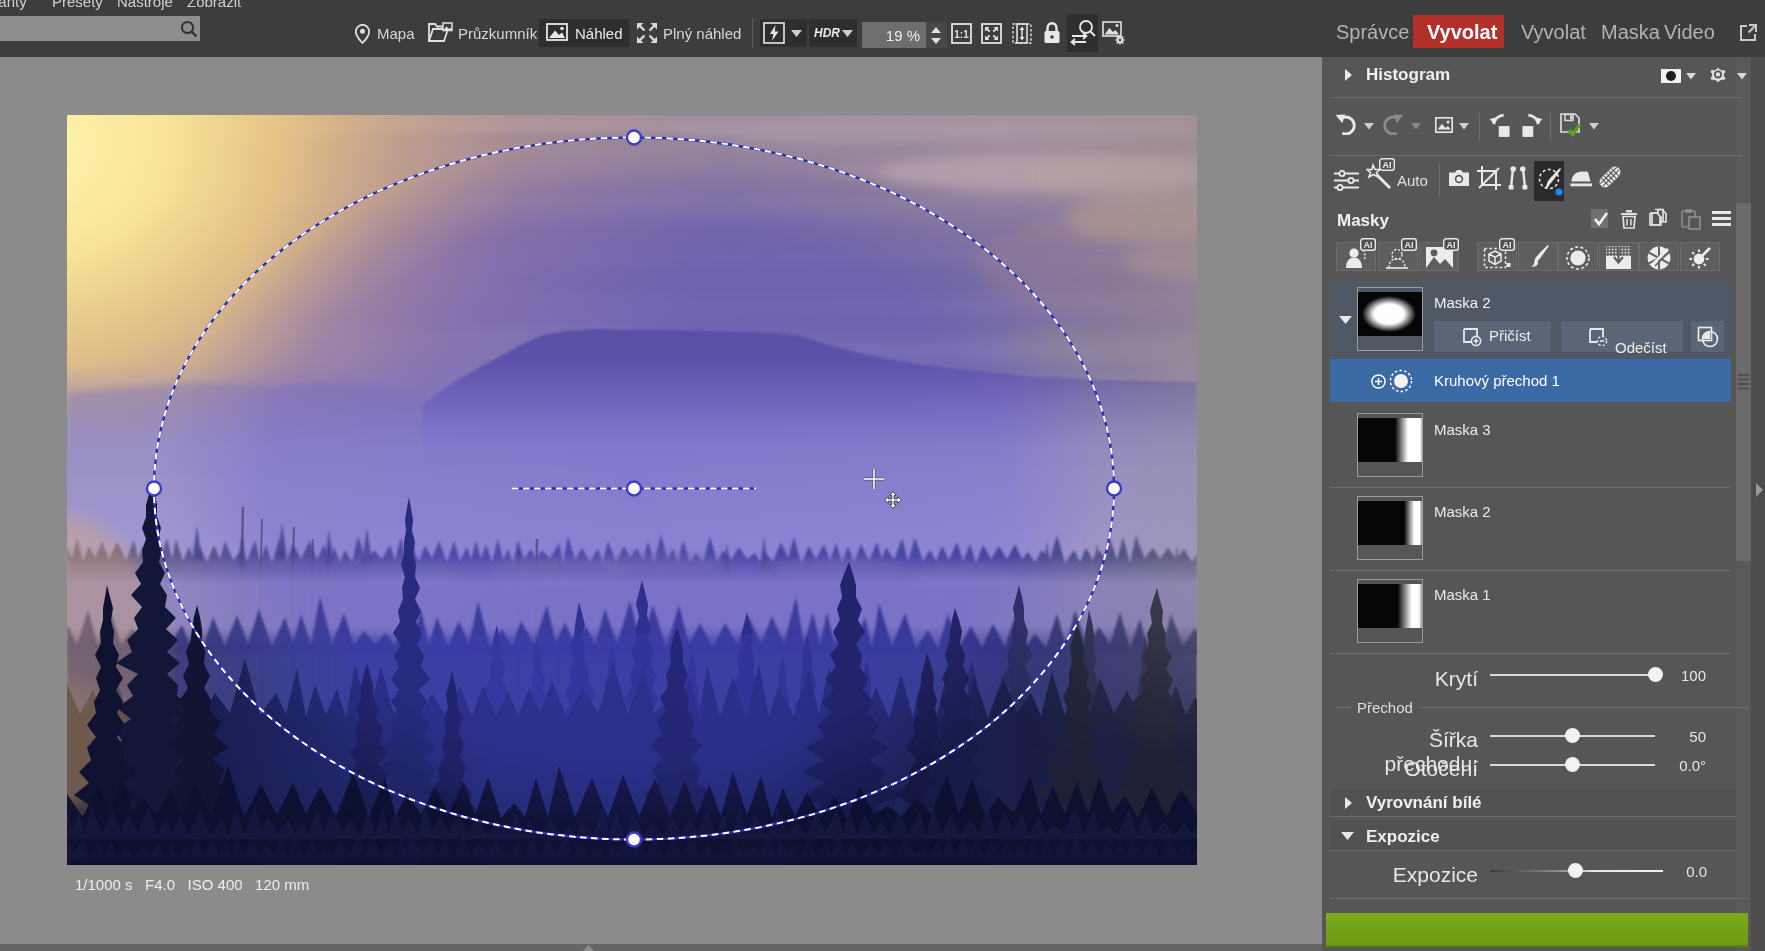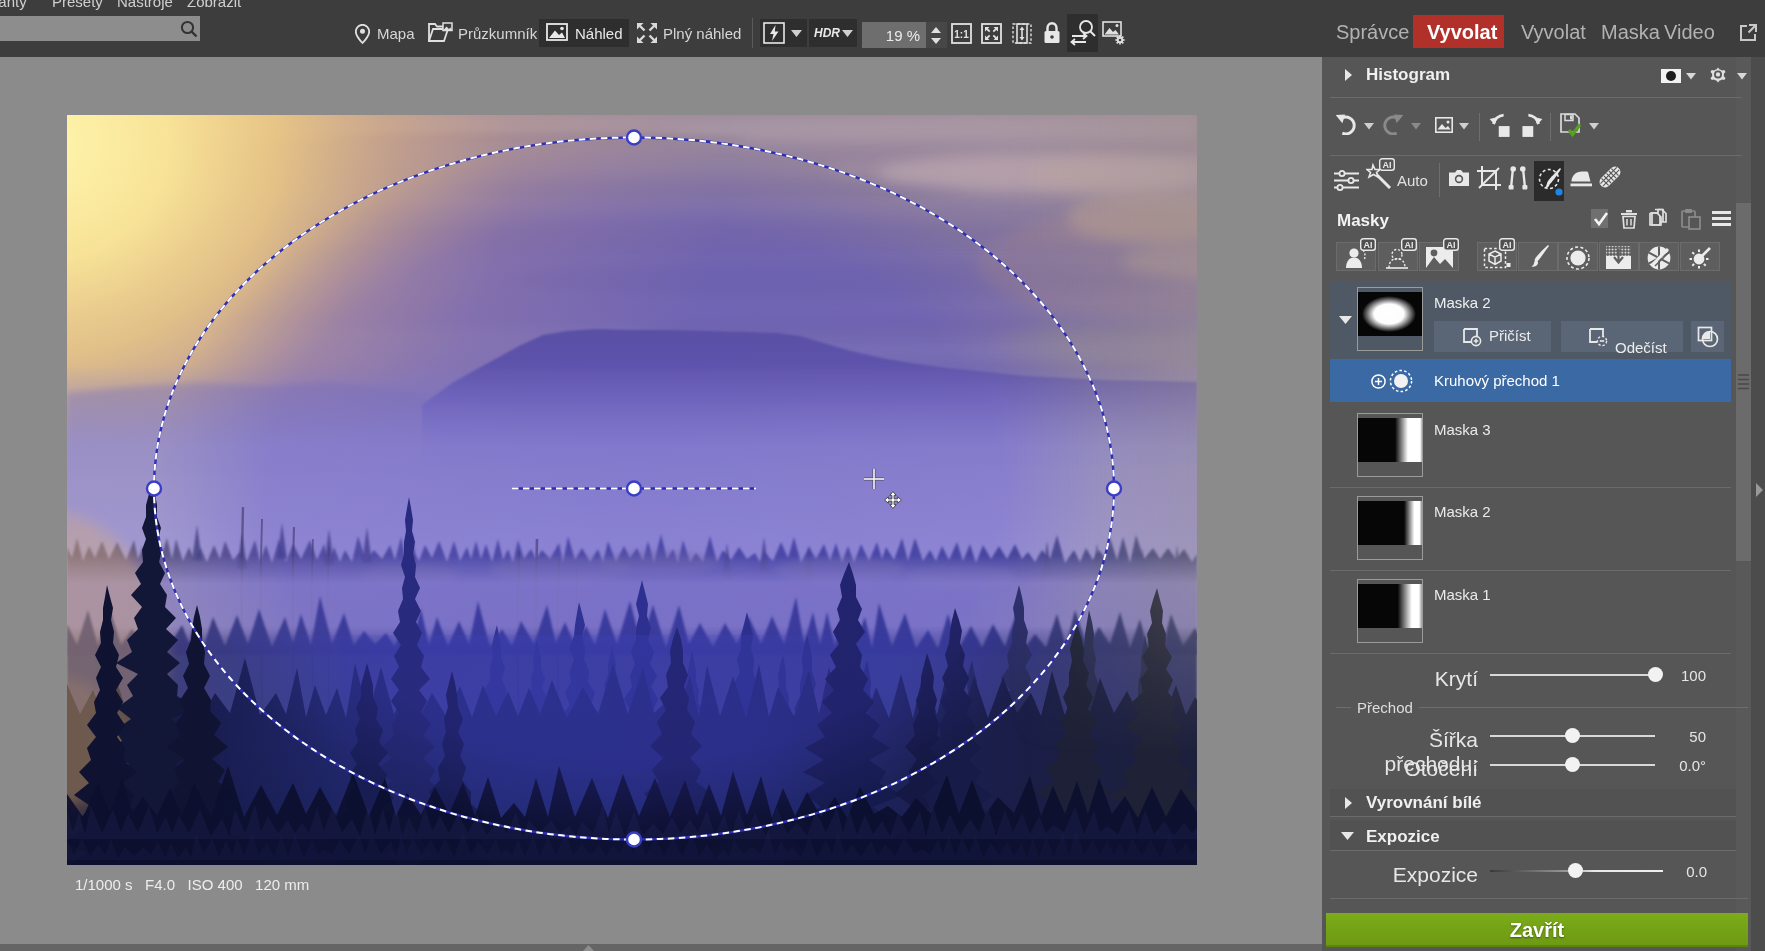--- a/index.html
+++ b/index.html
@@ -773,15 +773,14 @@
   <div class="abs" style="left:1366px; top:827px; color:#f0f0f0; font-size:17px; font-weight:bold;">Expozice</div>
   <div class="pnl-divider" style="left:1330px; top:850px; width:406px;"></div>
 
   <div class="lbl" style="left:1378px; top:863px; width:100px; text-align:right;">Expozice</div>
   <div class="track" style="left:1490px; top:870px; width:173px; background:linear-gradient(to right,#3a3a3a,#9a9a9a 45%,#e8e8e8 60%,#efefef);"></div>
   <div class="knob" style="left:1568px; top:863px;"></div>
   <div class="sliderval" style="left:1647px; top:863px;">0.0</div>
   <div class="pnl-divider" style="left:1330px; top:898px; width:418px;"></div>
 
   <div class="abs" style="left:1326px; top:913px; width:422px; height:34px; background:linear-gradient(#7cab1b,#6d9a11); border-bottom:2px solid #5d8410;"></div>
-  <div class="abs" style="left:1326px; top:919px; width:422px; text-align:center; color:#ffffff; font-size:20px; font-weight:bold; text-shadow:0 1px 2px rgba(0,0,0,0.45);">Zavřít</div>
 
 </div>
 
 </body></html>

